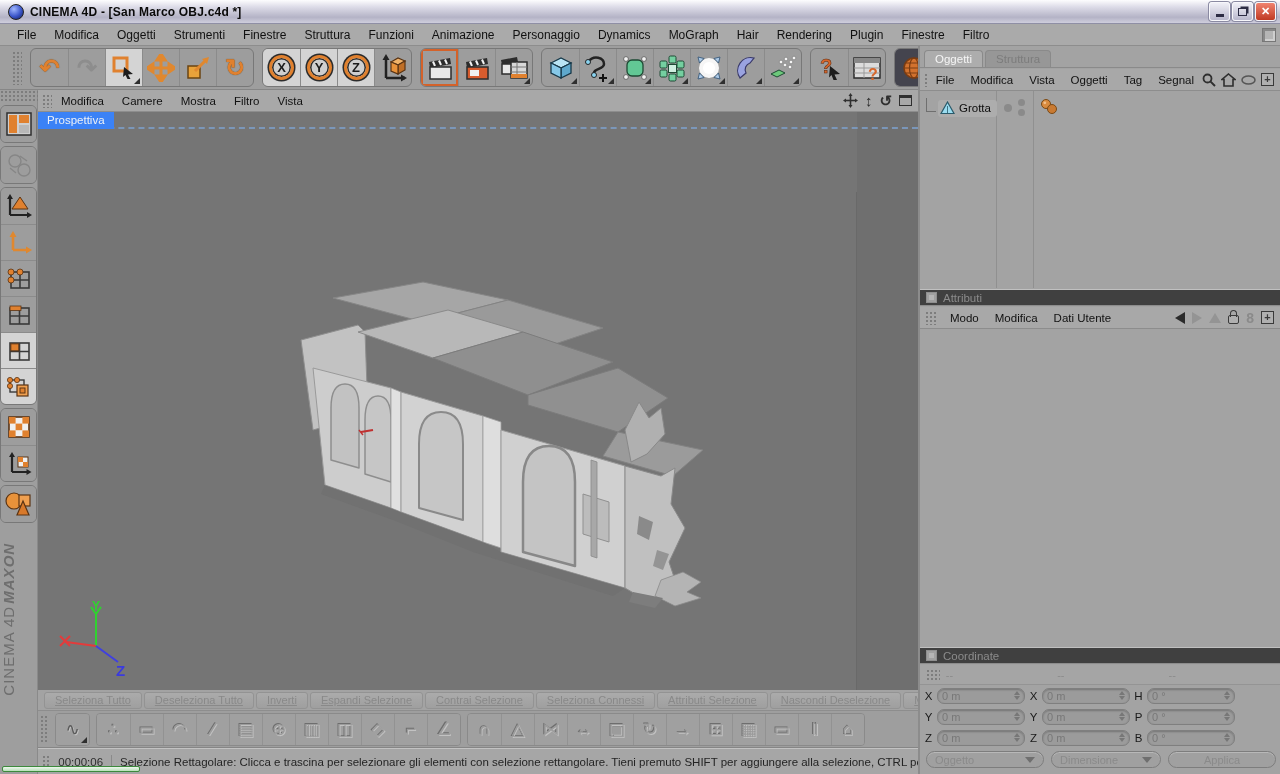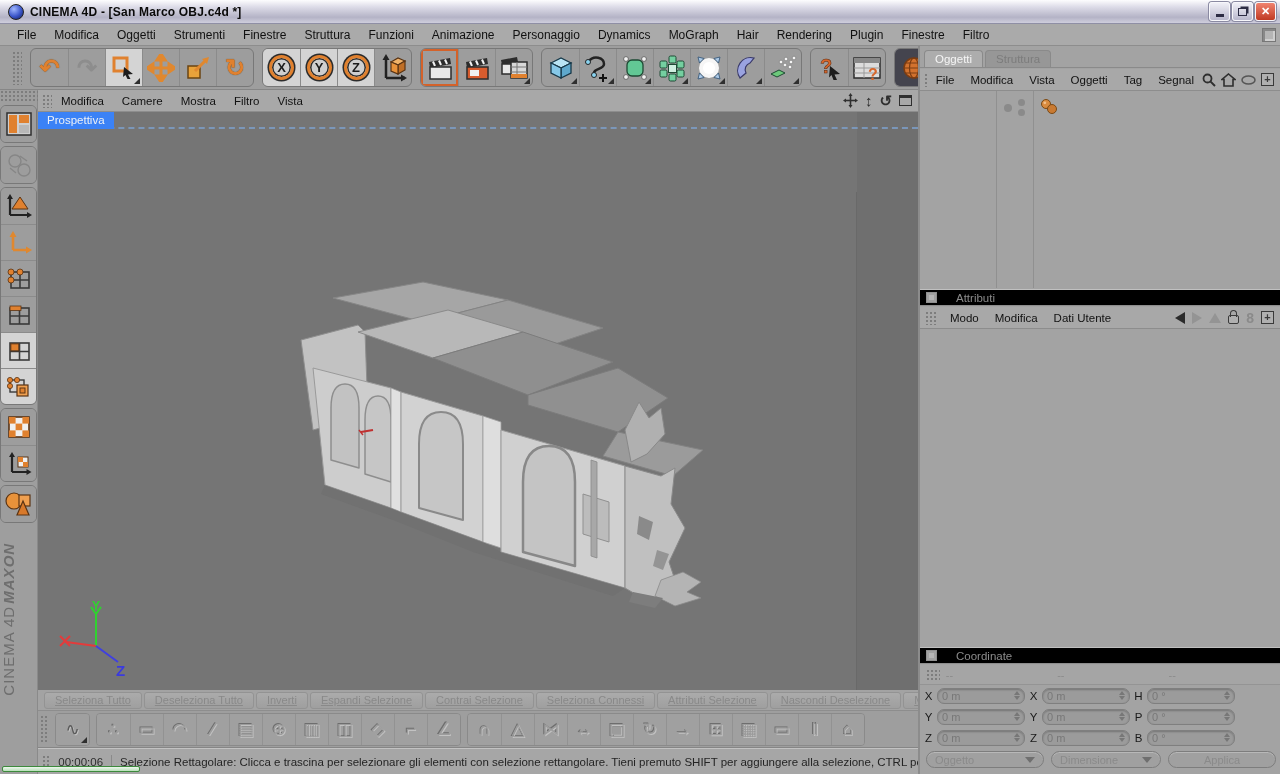--- a/index.html
+++ b/index.html
@@ -105,22 +105,22 @@
   .tree-sep1 { position:absolute; left:76px; top:0; width:1px; height:197px; background:#909090; }
   .tree-sep2 { position:absolute; left:113px; top:0; width:1px; height:197px; background:#909090; }
   .tree-row { position:absolute; left:0; top:6px; height:22px; width:360px; display:flex; align-items:center; }
   .tree-elbow { width:10px; height:14px; border-left:1px solid #6f6f6f; border-bottom:1px solid #6f6f6f; margin:-6px 2px 0 6px; }
   .tree-name { font-size:11.5px; color:#0d0d0d; background:#adadad; border-radius:3px; padding:1px 6px 2px 2px;
     display:flex; align-items:center; gap:4px; }
   .vis-dots { position:absolute; left:82px; top:6px; width:28px; height:22px; }
   .dot { position:absolute; border-radius:50%; background:#8a8a8a; }
   .tag-cell { position:absolute; left:120px; top:8px; }
 
-  .rp-sec-title { position:absolute; left:0; width:360px; height:17px; background:#000000;
-    border-top:1px solid #c0c0c0; border-bottom:1px solid #8d8d8d; display:flex; align-items:center; gap:19px; padding-left:6px; }
+  .rp-sec-title { position:absolute; left:0; width:360px; height:17px; background:#404040;
+    border-top:1px solid #c0c0c0; border-bottom:1px solid #8d8d8d; display:flex; align-items:center; gap:6px; padding-left:6px; }
   .sec-box { width:11px; height:11px; border:1px solid #8f8f8f; background:#b5b5b5; box-shadow:inset 0 0 0 2px #a0a0a0; }
   .sec-label { font-size:11.5px; color:#8b8b8b; }
   .rp-sec-menu { position:absolute; left:0; width:360px; height:22px; background:#a8a8a8;
     border-bottom:1px solid #8d8d8d; display:flex; align-items:center; }
   .lockpad { width:11px; height:9px; border:1.5px solid #3a3a3a; border-radius:2px; position:relative; background:#b0b0b0; margin-top:4px; }
   .lockpad::before { content:""; position:absolute; left:1px; top:-6px; width:5px; height:6px;
     border:1.5px solid #3a3a3a; border-bottom:none; border-radius:4px 4px 0 0; }
   .hist8 { font-size:14px; color:#8a8a8a; font-weight:bold; line-height:1; }
   .tri { width:0; height:0; }
   .tri-left-b { border-top:6px solid transparent; border-bottom:6px solid transparent; border-right:10px solid #2b2b2b; }
@@ -678,20 +678,30 @@
         <svg width="15" height="10" viewBox="0 0 15 10">
           <ellipse cx="7.5" cy="5" rx="6.5" ry="4" fill="none" stroke="#555" stroke-width="1.5"></ellipse>
         </svg>
         <div class="plusbox">+</div>
       </div>
     </div>
 
     <div class="rp-tree">
       <div class="tree-sep1"></div>
       <div class="tree-sep2"></div>
+      <div class="tree-row">
+        <div class="tree-elbow"></div>
+        <div class="tree-name">
+          <svg width="15" height="14" viewBox="0 0 15 14">
+            <path d="M7.5 1 L14 12.5 L1 12.5 Z" fill="#9adcf0" stroke="#2a5a6a" stroke-width="1.2"></path>
+            <line x1="7.5" y1="5" x2="7.5" y2="12" stroke="#2a5a6a" stroke-width="0.8"></line>
+          </svg>
+          <span>Grotta</span>
+        </div>
+      </div>
       <div class="vis-dots">
         <div class="dot" style="left:2px;top:7px;width:8px;height:8px;"></div>
         <div class="dot" style="left:16px;top:2px;width:7px;height:7px;"></div>
         <div class="dot" style="left:16px;top:12px;width:7px;height:7px;"></div>
       </div>
       <div class="tag-cell">
         <svg width="20" height="16" viewBox="0 0 20 16">
           <circle cx="6" cy="5" r="4.5" fill="#d98b3f" stroke="#7a4a16" stroke-width="1"></circle>
           <circle cx="12" cy="10" r="4.5" fill="#c97a32" stroke="#7a4a16" stroke-width="1"></circle>
           <circle cx="4.8" cy="3.8" r="1.4" fill="#f2c08a"></circle>

